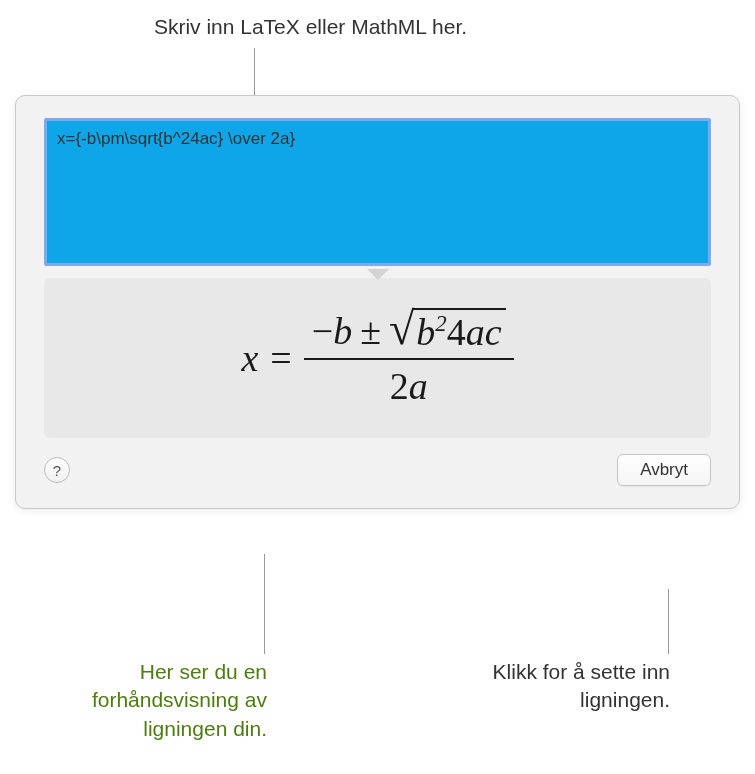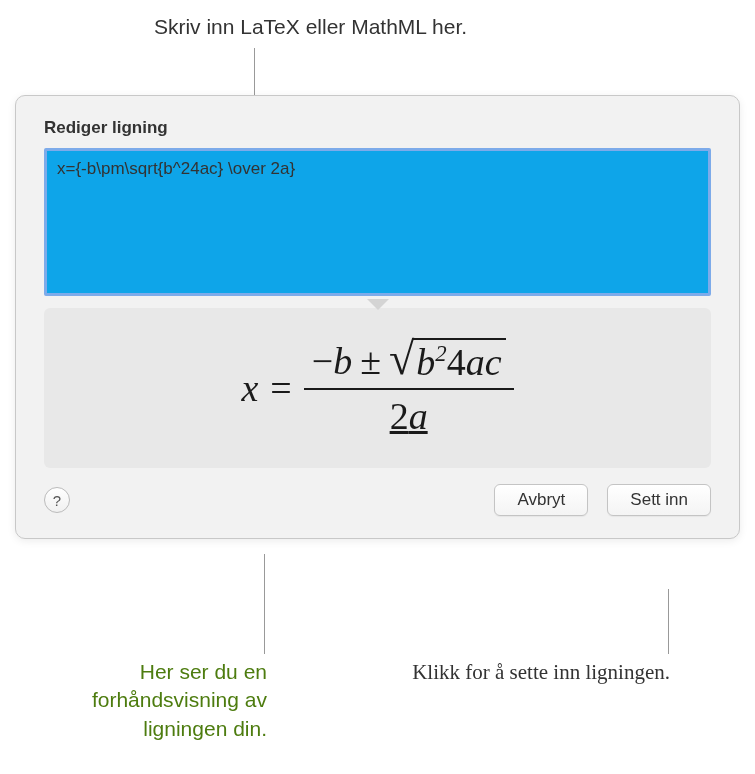--- a/index.html
+++ b/index.html
@@ -103,21 +103,20 @@
       vertical-align: middle;
     }
     .numerator {
       display: flex;
       align-items: center;
       padding: 0 8px 4px 8px;
       border-bottom: 2px solid #1a1a1a;
     }
     .denominator {
       padding-top: 4px;
-      text-decoration: underline;
     }
     .sqrt-wrap {
       display: inline-flex;
       align-items: stretch;
     }
     .sqrt-symbol {
       font-style: normal;
       font-size: 46px;
       line-height: 0.9;
       margin-right: -2px;
@@ -205,31 +204,29 @@
     }
     .callout-bottom-right {
       position: absolute;
       top: 658px;
       left: 410px;
       width: 260px;
       text-align: right;
       font-size: 21px;
       color: #333;
       line-height: 1.35;
-      font-family: Liberation Serif, serif;
     }
   </style>
 </head>
 <body>
 
 <div class="callout-top">Skriv inn LaTeX eller MathML her.</div>
 <div class="callout-line-top"></div>
 
 <div class="dialog">
-  <div class="dialog-title">Rediger ligning</div>
   <textarea class="equation-input" style="">x={-b\pm\sqrt{b^24ac} \over 2a}</textarea>
   <div class="preview-arrow"></div>
   <div class="preview-box">
     <div class="equation-render">
       <span class="eq-left">
         <span>x</span>
         <span class="normal">=</span>
       </span>
       <span class="fraction">
         <span class="numerator">
@@ -246,21 +243,20 @@
           </span>
         </span>
         <span class="denominator"><span class="normal">2</span>a</span>
       </span>
     </div>
   </div>
   <div class="bottom-row">
     <div class="help-button">?</div>
     <div class="button-group">
       <button class="btn">Avbryt</button>
-      <button class="btn">Sett inn</button>
     </div>
   </div>
 </div>
 
 <div class="callout-line-preview"></div>
 <div class="callout-line-insert"></div>
 
 <div class="callout-bottom-left">Her ser du en forhåndsvisning av ligningen din.</div>
 <div class="callout-bottom-right">Klikk for å sette inn ligningen.</div>
 

